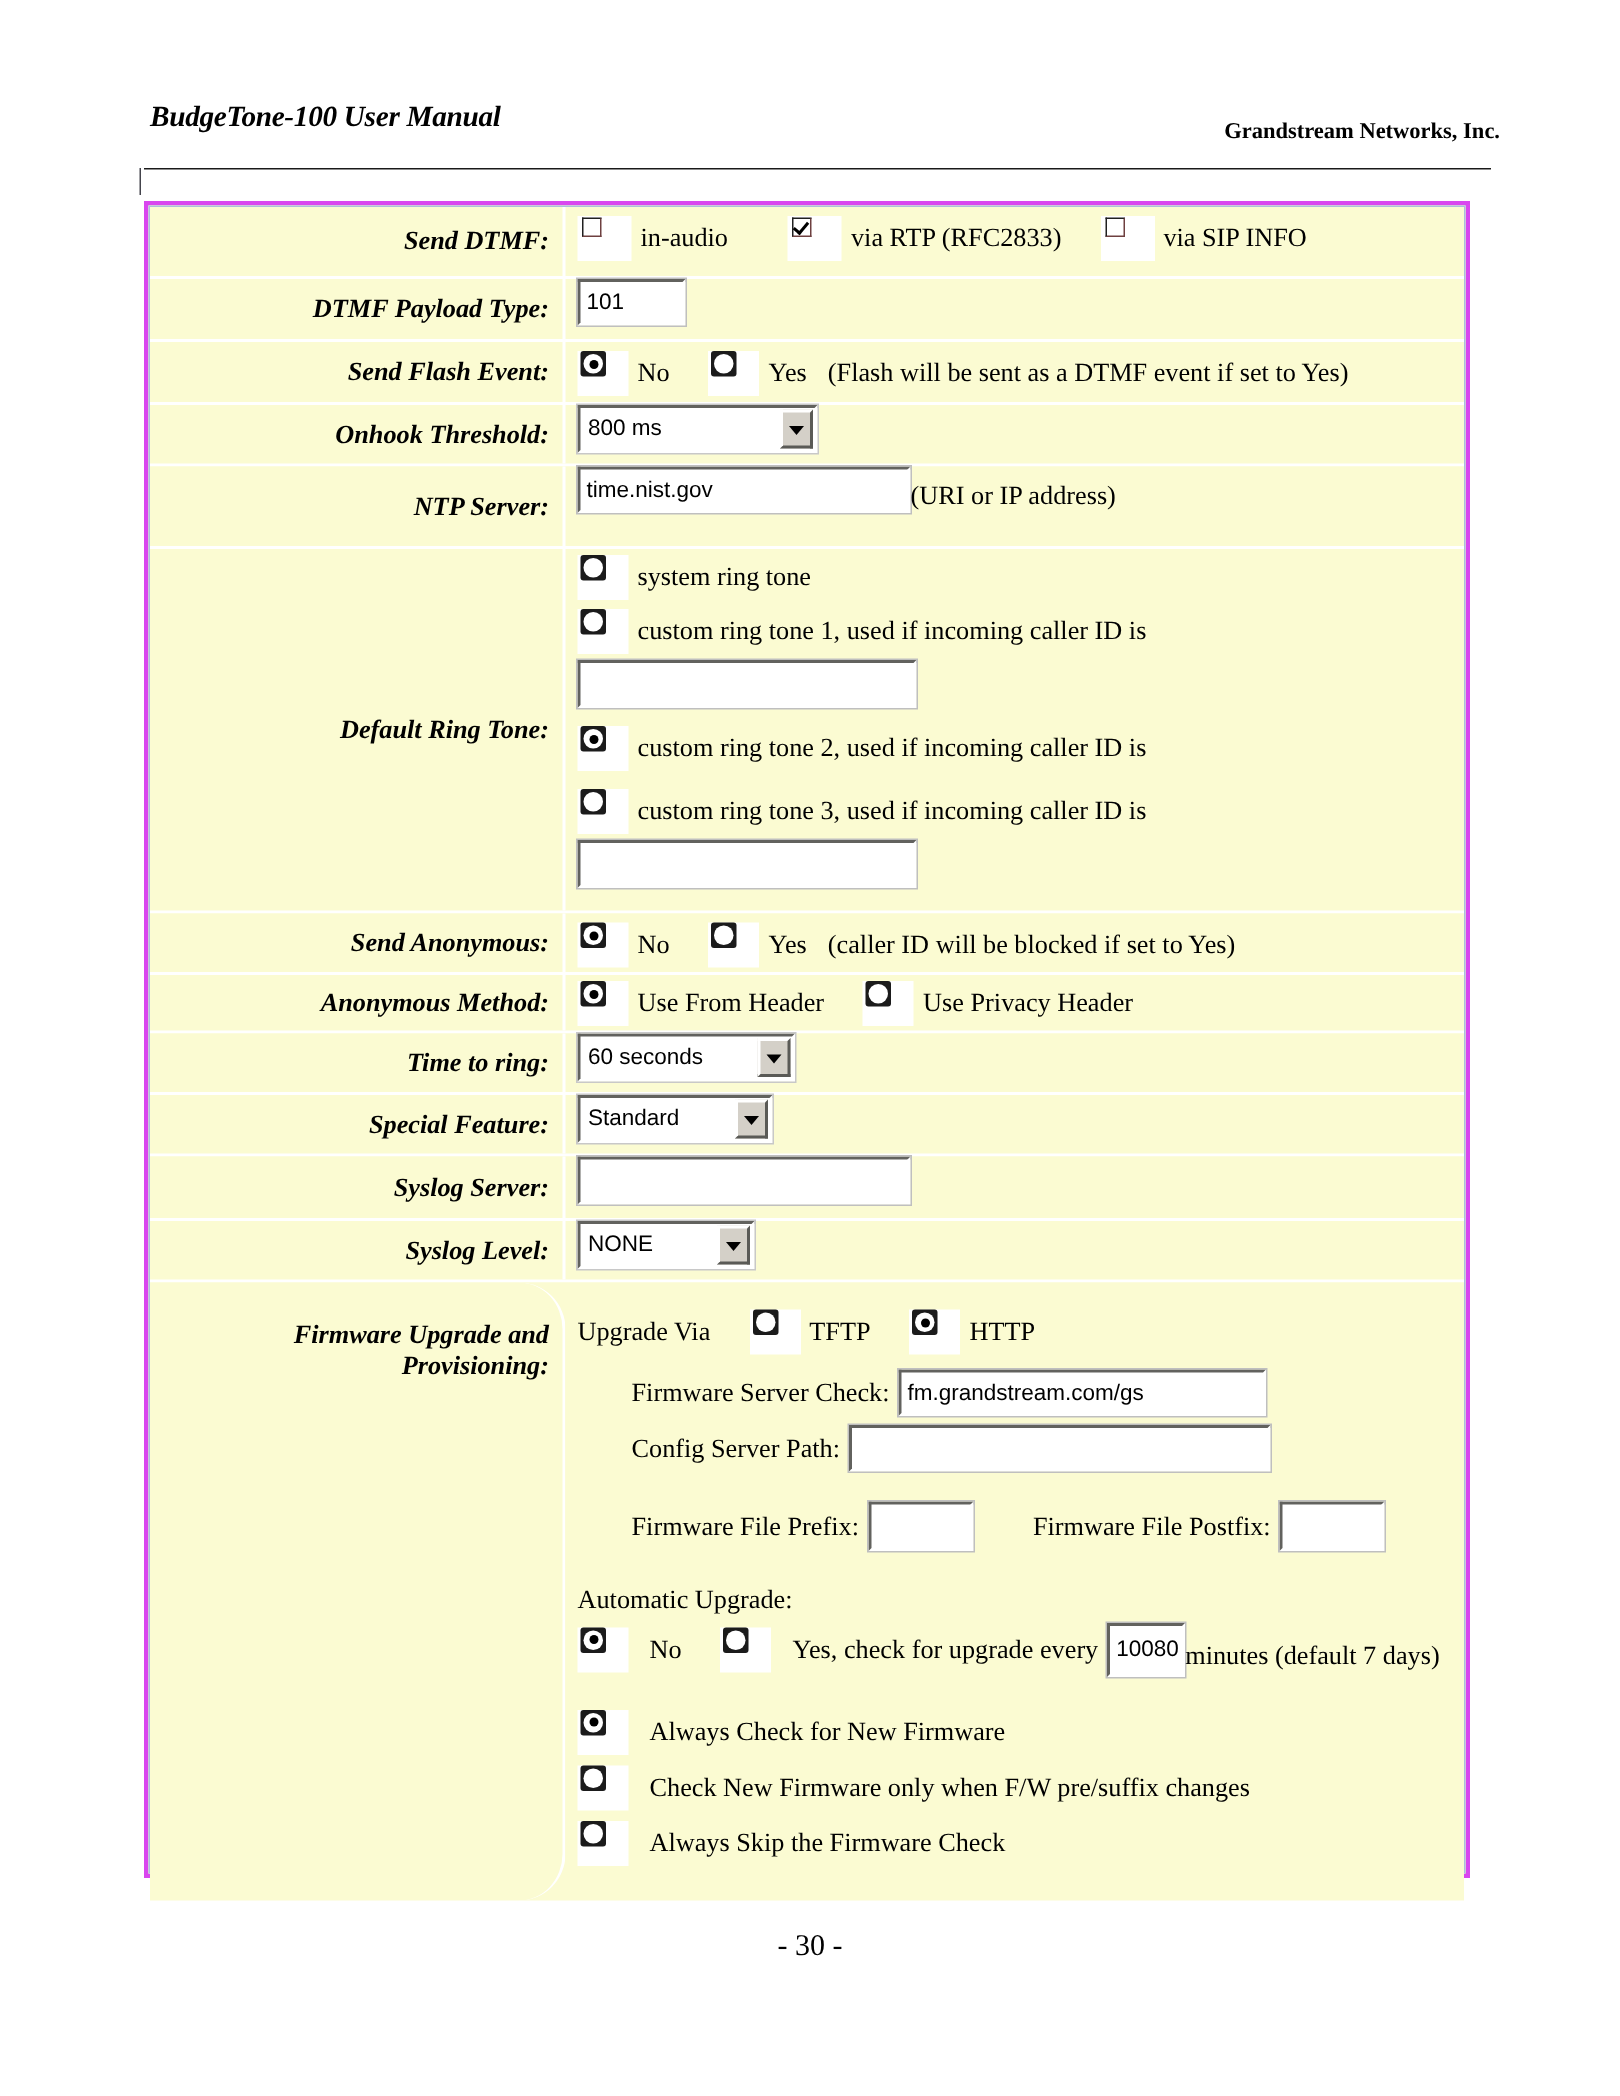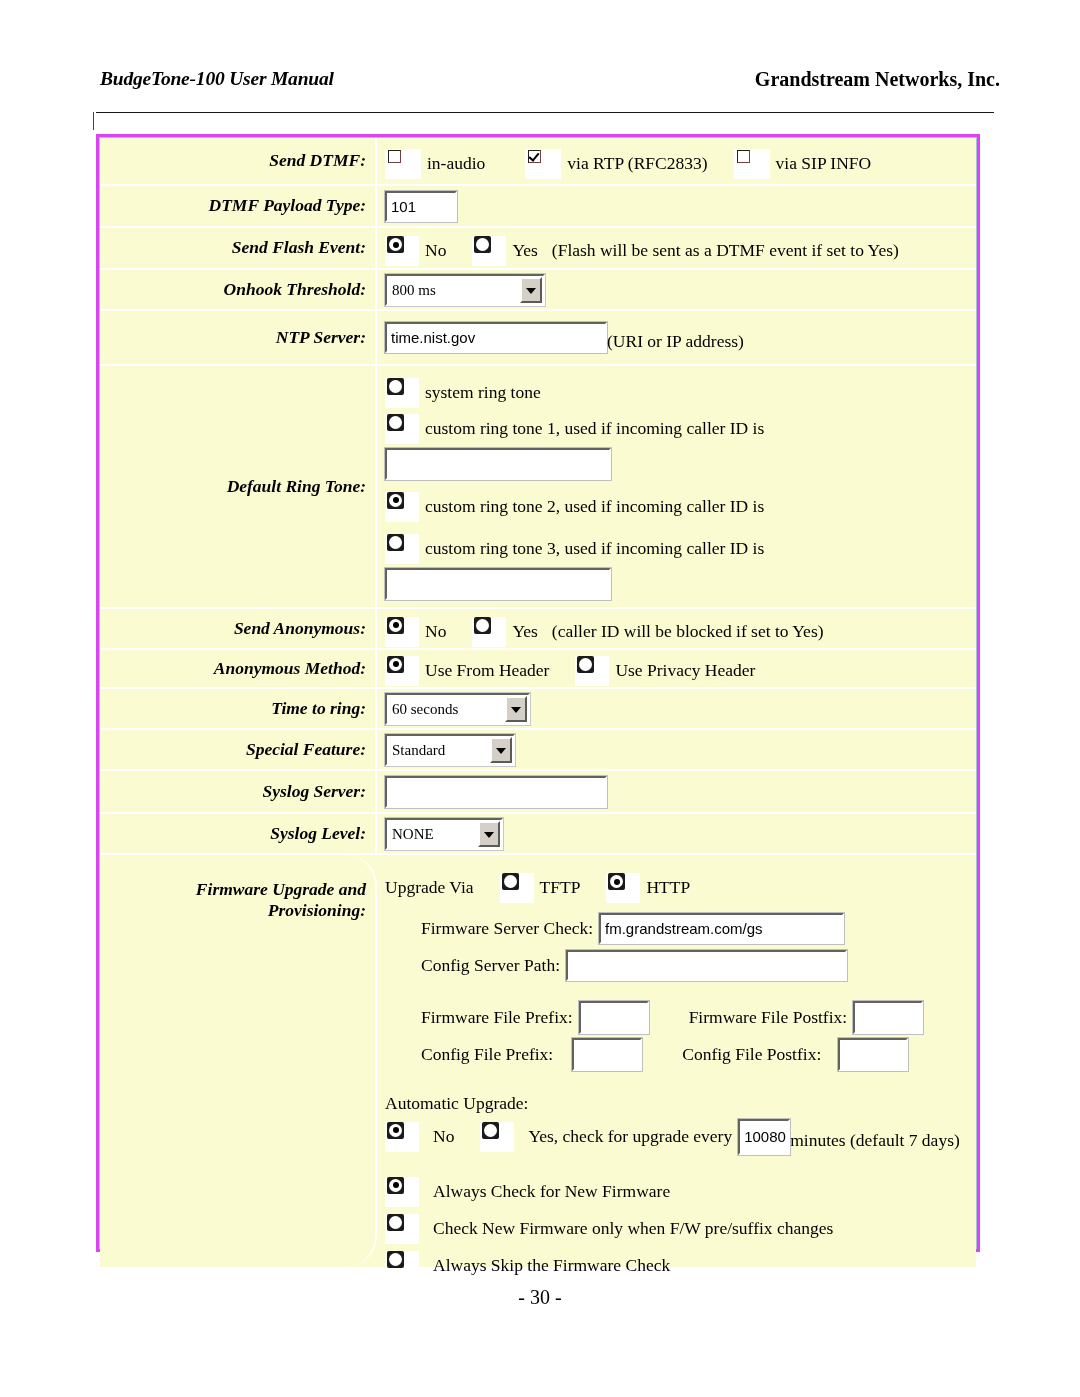--- a/index.html
+++ b/index.html
@@ -30,23 +30,23 @@
     top: 0;
     font-style: italic;
     font-weight: bold;
     font-size: 19.5px;
     letter-spacing: -0.2px;
     white-space: nowrap;
   }
   .hdr-right {
     position: absolute;
     right: 0;
-    top: 0;
+    top: 12px;
     font-weight: bold;
-    font-size: 20px;
+    font-size: 15px;
     white-space: nowrap;
   }
   .hdr-rule {
     position: absolute;
     left: 96px;
     top: 112px;
     width: 898px;
     height: 0;
     border-top: 1.6px solid #1a1a1a;
   }
@@ -106,21 +106,21 @@
   }
   .lbl.top { justify-content: flex-start; padding-top: 24px; border-radius: 31px; }
   .lbl-line { white-space: nowrap; }
 
   .fld {
     flex: 1 1 auto;
     box-sizing: border-box;
     padding: 0 4px 0 8px;
     display: flex;
     flex-direction: column;
-    justify-content: center;
+    justify-content: flex-start;
     font-size: 17.5px;
     line-height: 1.25;
   }
 
   
   .cbox {
     display: inline-block;
     width: 36px;
     height: 30px;
     background: #ffffff;
@@ -219,21 +219,21 @@
     background: #ffffff;
     border: 2px solid;
     border-color: #62625e #ffffff #ffffff #62625e;
     outline: 1px solid #c8c8c8;
     align-items: stretch;
     vertical-align: middle;
     flex: 0 0 auto;
   }
   .sel .val {
     flex: 1 1 auto;
-    font-family: Liberation Serif, serif;
+    font-family: Liberation Sans, sans-serif;
     font-size: 15px;
     line-height: 28px;
     padding: 0 5px;
     white-space: nowrap;
     overflow: hidden;
   }
   .sel .arrow {
     flex: 0 0 22px;
     margin: 1px 1px 1px 0;
     background: #d4d0c8;
@@ -555,29 +555,20 @@
       <div class="inline" style="margin-top:20px;padding-left:36px">
         <span class="txt">Firmware File Prefix:</span>
         <span class="gap6"></span>
         <span class="tin" style="width:70px;height:33px"></span>
         <span class="gap40"></span>
         <span class="txt">Firmware File Postfix:</span>
         <span class="gap6"></span>
         <span class="tin" style="width:70px;height:33px"></span>
       </div>
 
-      <div class="inline" style="margin-top:4px;padding-left:36px">
-        <span class="txt">Config File Prefix:</span>
-        <span class="gap6"></span>
-        <span class="tin" style="width:70px;height:33px;margin-left:13px"></span>
-        <span class="gap40"></span>
-        <span class="txt">Config File Postfix:</span>
-        <span class="gap6"></span>
-        <span class="tin" style="width:70px;height:33px;margin-left:11px"></span>
-      </div>
 
       <div class="inline" style="margin-top:22px">
         <span class="txt">Automatic Upgrade:</span>
       </div>
       <div class="inline" style="margin-top:4px">
         <span class="radio on">
               <span class="glyph"></span>
             </span>
         <span class="gap14"></span>
         <span class="txt">No</span>

